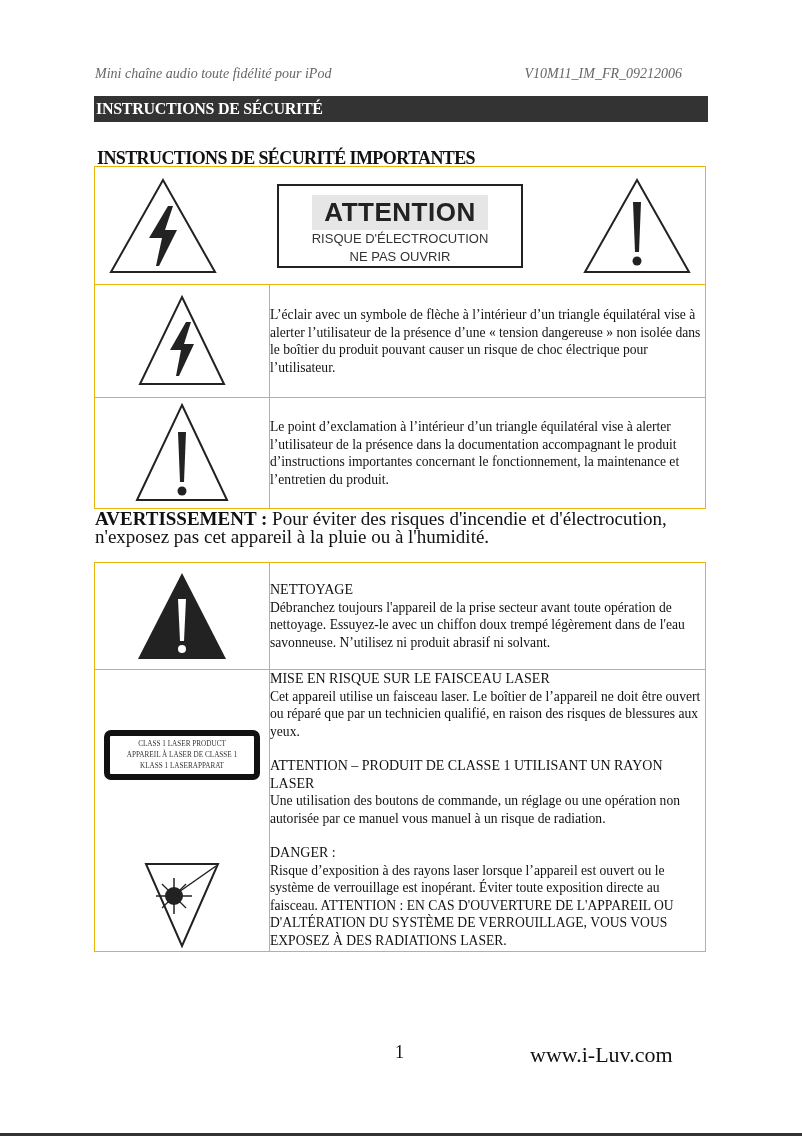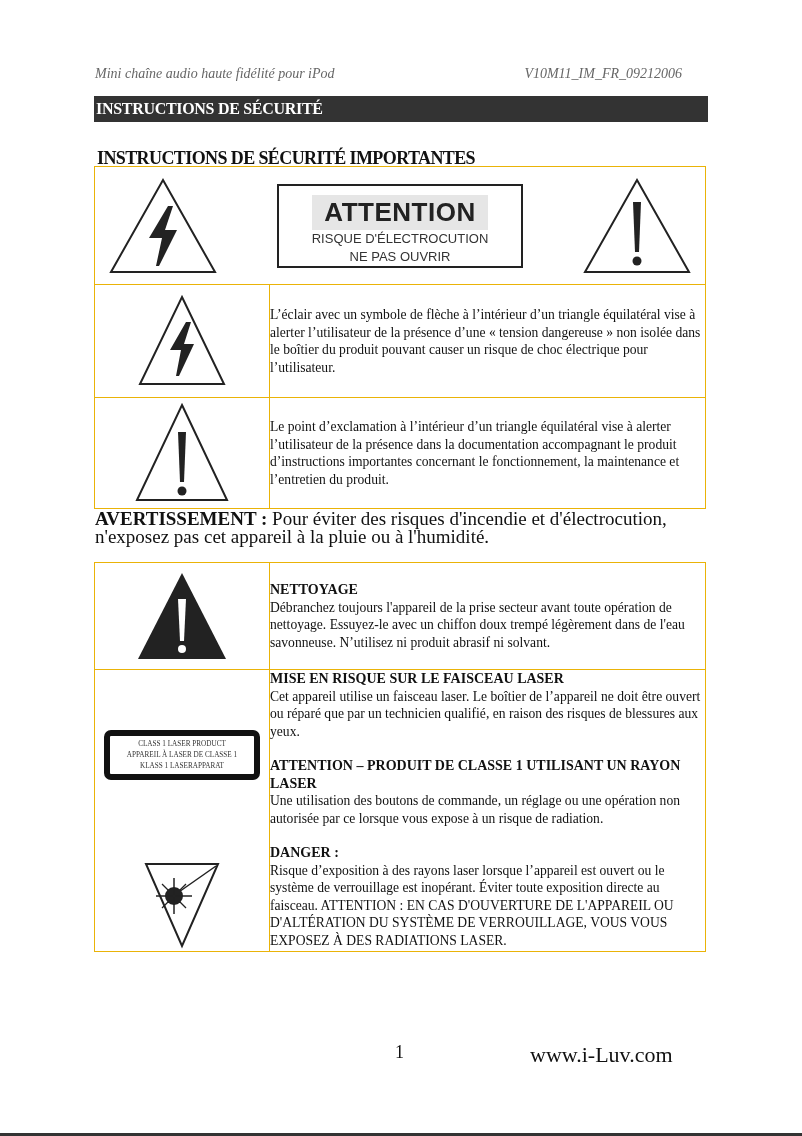--- a/index.html
+++ b/index.html
@@ -5,37 +5,37 @@
     html, body { margin: 0; padding: 0; background: #ffffff; }
     body { width: 802px; height: 1136px; position: relative; overflow: hidden; font-family: "Liberation Serif", "DejaVu Serif", serif; color: #111; }
     .abs { position: absolute; }
     .running-header { top: 66px; left: 95px; width: 590px; font-style: italic; font-size: 14px; color: #666; }
     .running-header .right { position: absolute; right: 3px; top: 0; }
     .title-bar { top: 96px; left: 94px; width: 614px; height: 26px; background: #333333; color: #fff; font-weight: bold; font-size: 16px; line-height: 26px; padding-left: 2px; box-sizing: border-box; letter-spacing: -0.3px; }
     .subtitle { top: 148px; left: 97px; font-weight: bold; font-size: 18px; letter-spacing: -0.6px; }
     table.grid { position: absolute; left: 94px; border-collapse: collapse; width: 612px; }
     table.grid td { border: 1px solid #eab308; vertical-align: middle; padding: 0; }
     .txt { font-size: 13.6px; line-height: 17.5px; padding: 0 10px; }
-    .txt .b { font-weight: bold; font-size: 14px; }
+    .txt .b { font-weight: normal; font-size: 14px; }
     .warn { top: 510px; left: 95px; width: 612px; font-size: 19px; line-height: 17.5px; }
     .warn .b { font-weight: bold; }
     .attention-box { width: 246px; height: 84px; border: 2px solid #222; margin: 0 auto; text-align: center; font-family: "Liberation Sans", sans-serif; box-sizing: border-box; }
     .attention-box .big { display: inline-block; background: #e6e6e6; font-weight: bold; font-size: 26px; padding: 2px 12px; margin-top: 9px; letter-spacing: 0.5px; color: #222; }
     .attention-box .small { font-size: 13px; line-height: 18px; color: #333; }
     .laser-label { width: 156px; height: 50px; border: 6px solid #111; border-radius: 7px; margin: 0 auto; text-align: center; font-family: Liberation Serif, serif; font-size: 7.2px; line-height: 11px; color: #333; display: flex; flex-direction: column; justify-content: center; box-sizing: border-box; }
     .page-num { top: 1042px; left: 395px; font-size: 18px; }
     .site { top: 1042px; left: 530px; font-size: 22px; }
     .bottom-rule { top: 1133px; left: 0; width: 802px; height: 3px; background: #333; }
     svg { display: block; margin: 0 auto; }
   </style>
 </head>
 <body>
 
 <div class="abs running-header">
-  <span>Mini chaîne audio haute fidélité pour iPod</span>
+  <span>Mini chaîne audio toute fidélité pour iPod</span>
   <span class="right">V10M11_IM_FR_09212006</span>
 </div>
 
 <div class="abs title-bar">INSTRUCTIONS DE SÉCURITÉ</div>
 
 <div class="abs subtitle">INSTRUCTIONS DE SÉCURITÉ IMPORTANTES</div>
 
 <table class="grid" style="top:166px;">
   <tbody>
       <tr style="height:118px;">
@@ -128,21 +128,21 @@
               <line x1="20" y1="24" x2="44" y2="48" stroke="#222" stroke-width="1.2"></line>
               <line x1="20" y1="48" x2="44" y2="24" stroke="#222" stroke-width="1.2"></line>
             </svg>
       </span>
     </td>
     <td class="txt" style="vertical-align:top; padding-top:0; padding-bottom:2px;">
       <div class="b">MISE EN RISQUE SUR LE FAISCEAU LASER</div>
       <div>Cet appareil utilise un faisceau laser. Le boîtier de l’appareil ne doit être ouvert ou réparé que par un technicien qualifié, en raison des risques de blessures aux yeux.</div>
       <div style="height:17px;"></div>
       <div class="b">ATTENTION – PRODUIT DE CLASSE 1 UTILISANT UN RAYON LASER</div>
-      <div>Une utilisation des boutons de commande, un réglage ou une opération non autorisée par ce lorsque vous expose à un risque de radiation.</div>
+      <div>Une utilisation des boutons de commande, un réglage ou une opération non autorisée par ce manuel vous manuel à un risque de radiation.</div>
       <div style="height:17px;"></div>
       <div class="b">DANGER :</div>
       <div>Risque d’exposition à des rayons laser lorsque l’appareil est ouvert ou le système de verrouillage est inopérant. Éviter toute exposition directe au faisceau. ATTENTION : EN CAS D'OUVERTURE DE L'APPAREIL OU D'ALTÉRATION DU SYSTÈME DE VERROUILLAGE, VOUS VOUS EXPOSEZ À DES RADIATIONS LASER.</div>
     </td>
   </tr>
 </tbody>
   </table>
 
 <div class="abs page-num">1</div>
 <div class="abs site">www.i-Luv.com</div>

